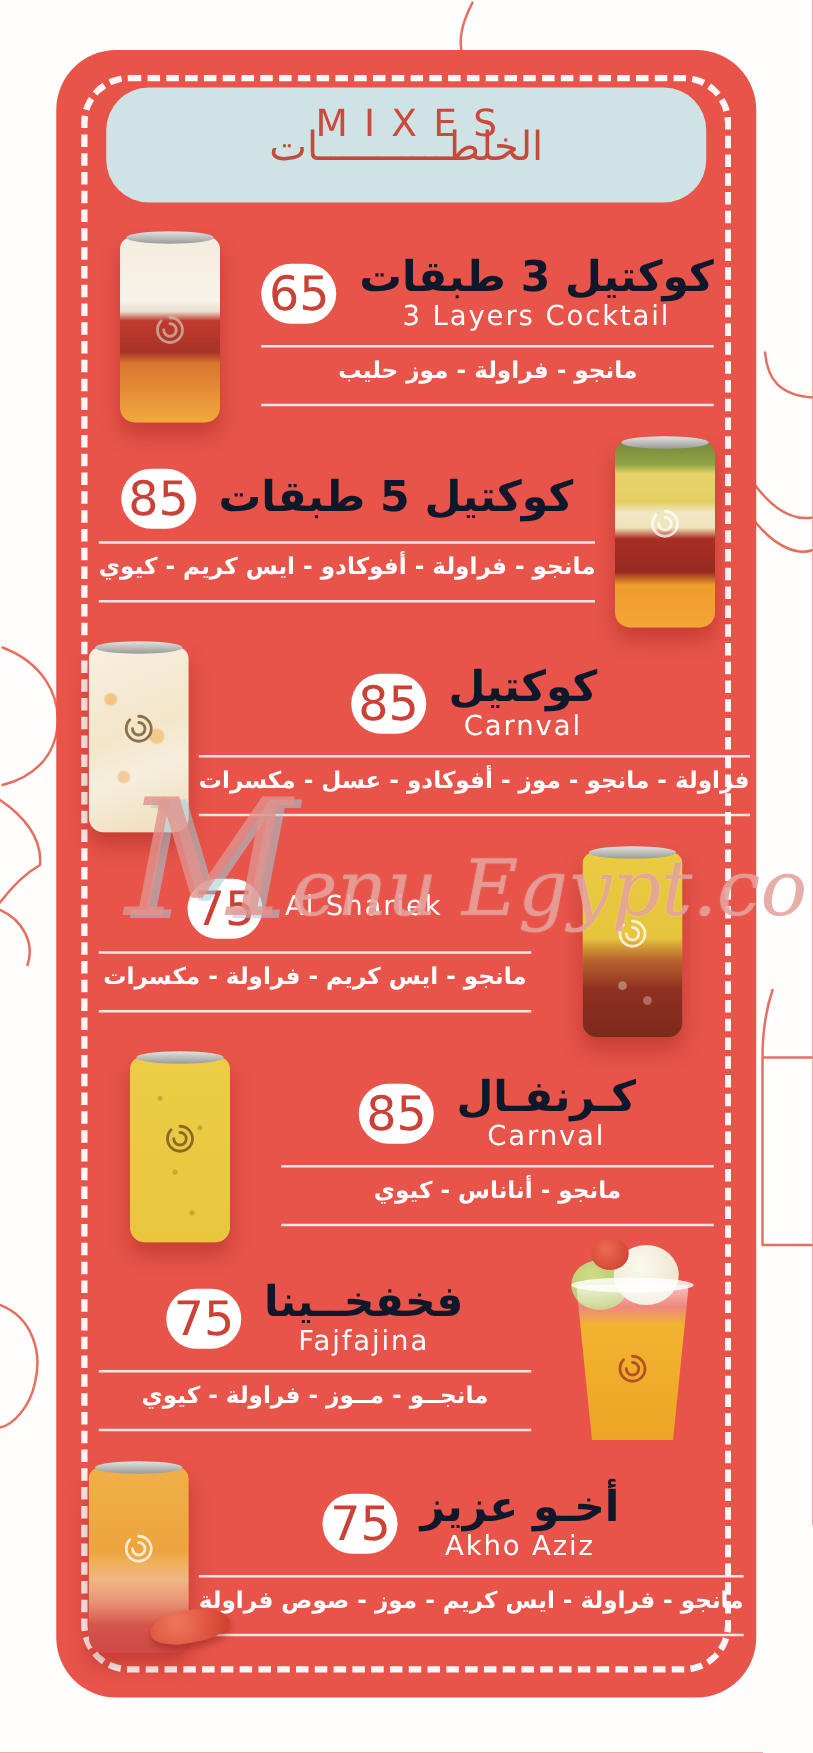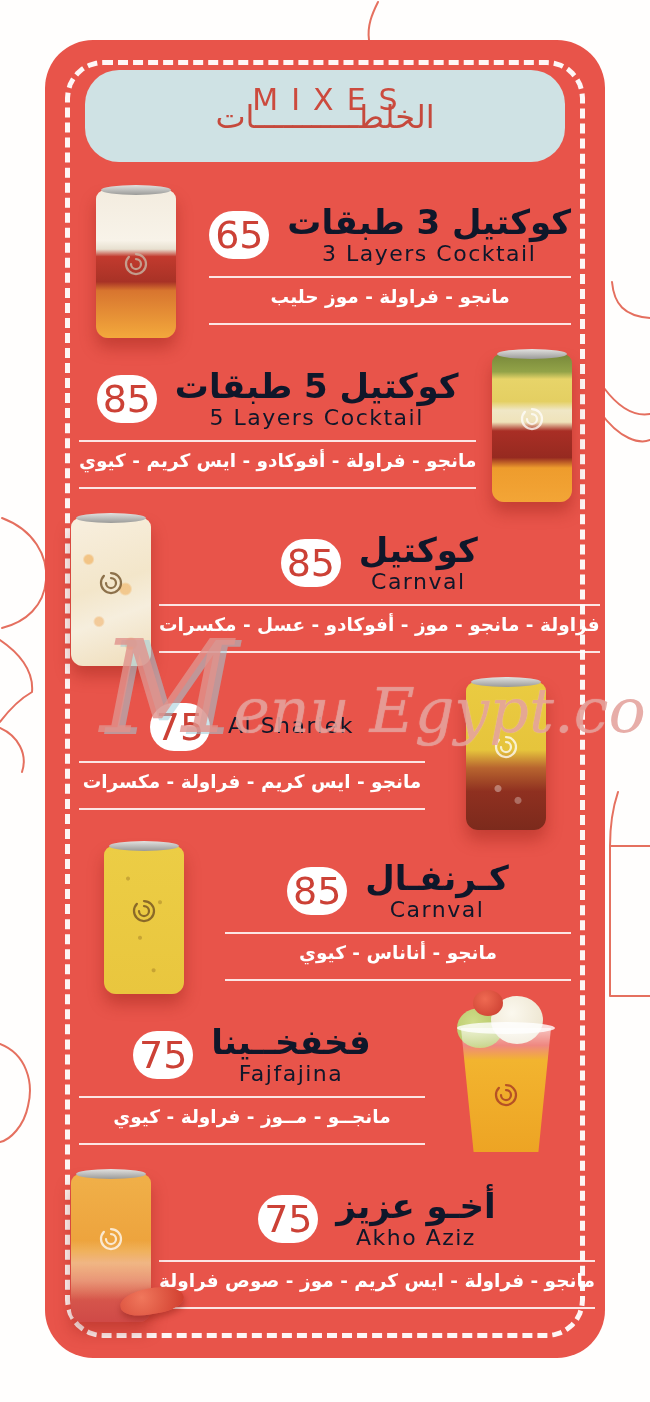--- a/index.html
+++ b/index.html
@@ -44,21 +44,21 @@
   .item.img-right .img-col{order:2;}
   .item.img-right .content{order:1;}
   .title-row{display:flex;align-items:center;justify-content:center;gap:18px;margin-bottom:10px;}
   .price-box{
     width:60px;height:48px;background:#ffffff;border-radius:24px;
     display:flex;align-items:center;justify-content:center;
     color:#cc4136;font-size:38px;font-weight:500;flex:0 0 auto;
   }
   .titles{display:flex;flex-direction:column;align-items:center;}
   .name-ar{font-size:34px;font-weight:bold;color:#0f172a;direction:rtl;line-height:1.15;white-space:nowrap;}
-  .name-en{font-size:22px;color:#0f172a;letter-spacing:1.5px;line-height:1.1;white-space:nowrap;text-align:right;}
+  .name-en{font-size:22px;color:#ffffff;letter-spacing:1.5px;line-height:1.1;white-space:nowrap;text-align:right;}
   .divider{width:100%;height:2px;background:rgba(255,255,255,.85);}
   .ingredients{
     padding:8px 0 16px;font-size:18.5px;font-weight:bold;color:#ffffff;
     direction:rtl;text-align:center;white-space:nowrap;
   }
   
   .can{
     width:80px;height:148px;position:relative;border-radius:9px 9px 12px 12px;
     box-shadow:0 10px 16px rgba(140,25,15,.38);
   }
@@ -184,21 +184,20 @@
           <svg class="swirl" viewBox="0 0 24 24">
               <path d="M12 4a8 8 0 1 1-8 8 8 8 0 0 1 2.3-5.7M12 8a4 4 0 1 1-4 4" fill="none" stroke="currentColor" stroke-width="1.8" stroke-linecap="round"></path>
             </svg>
         </div>
       </div>
       <div class="content">
         <div class="title-row">
           <div class="price-box">85</div>
           <div class="titles">
             <div class="name-ar" dir="rtl">كوكتيل 5 طبقات</div>
-            <div class="name-en">5 Layers Cocktail</div>
           </div>
         </div>
         <div class="divider"></div>
         <div class="ingredients" dir="rtl">مانجو - فراولة - أفوكادو - ايس كريم - كيوي</div>
         <div class="divider"></div>
       </div>
     </div>
 
     <div class="item img-left">
       <div class="img-col">

